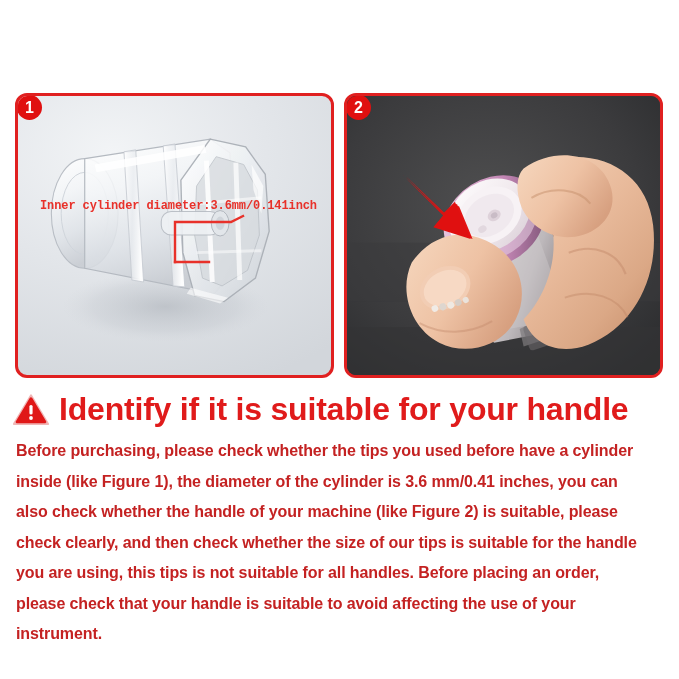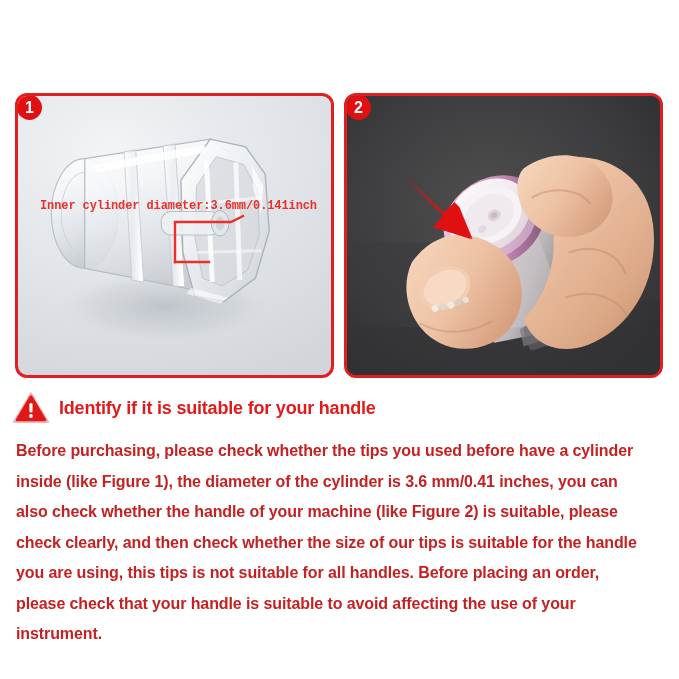--- a/index.html
+++ b/index.html
@@ -115,21 +115,21 @@
   }
 
   .warn-icon {
     width: 38px;
     height: 34px;
     flex: 0 0 auto;
     display: block;
   }
 
   .heading-text {
-    font-size: 18px;
+    font-size: 32px;
     font-weight: bold;
     color: #e01b1b;
     letter-spacing: -0.2px;
     white-space: nowrap;
     font-family: "Liberation Sans", sans-serif;
   }
 
   
   .body-text {
     position: absolute;

